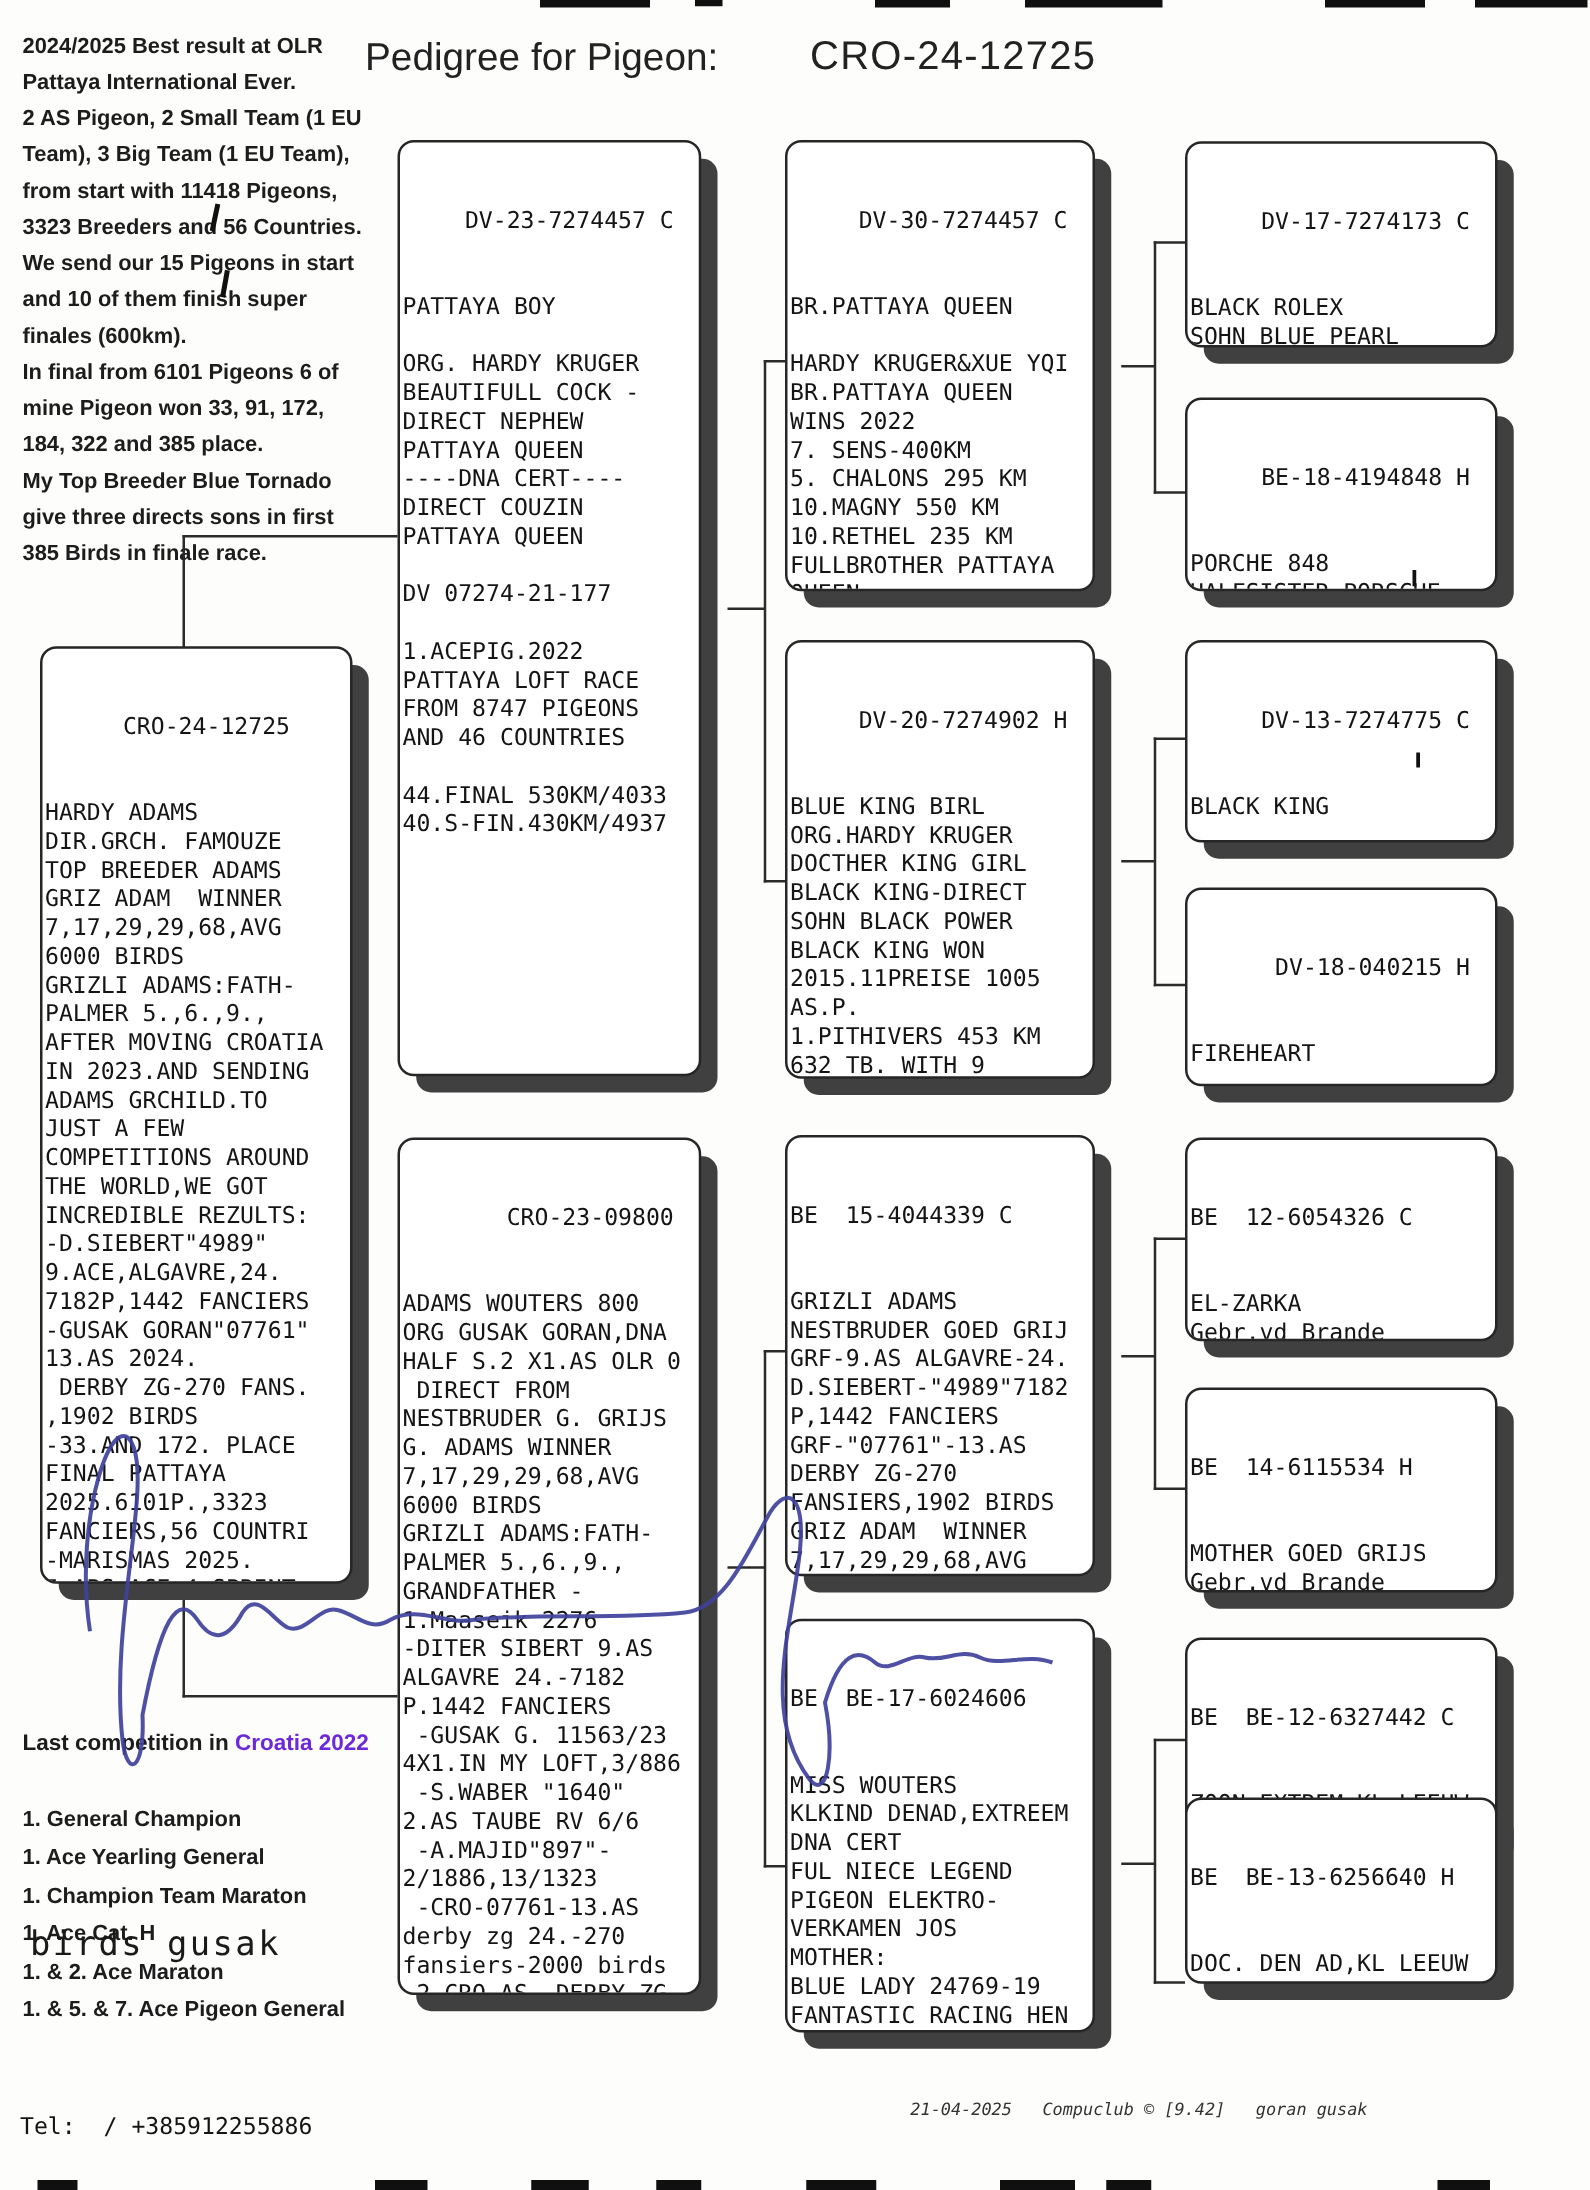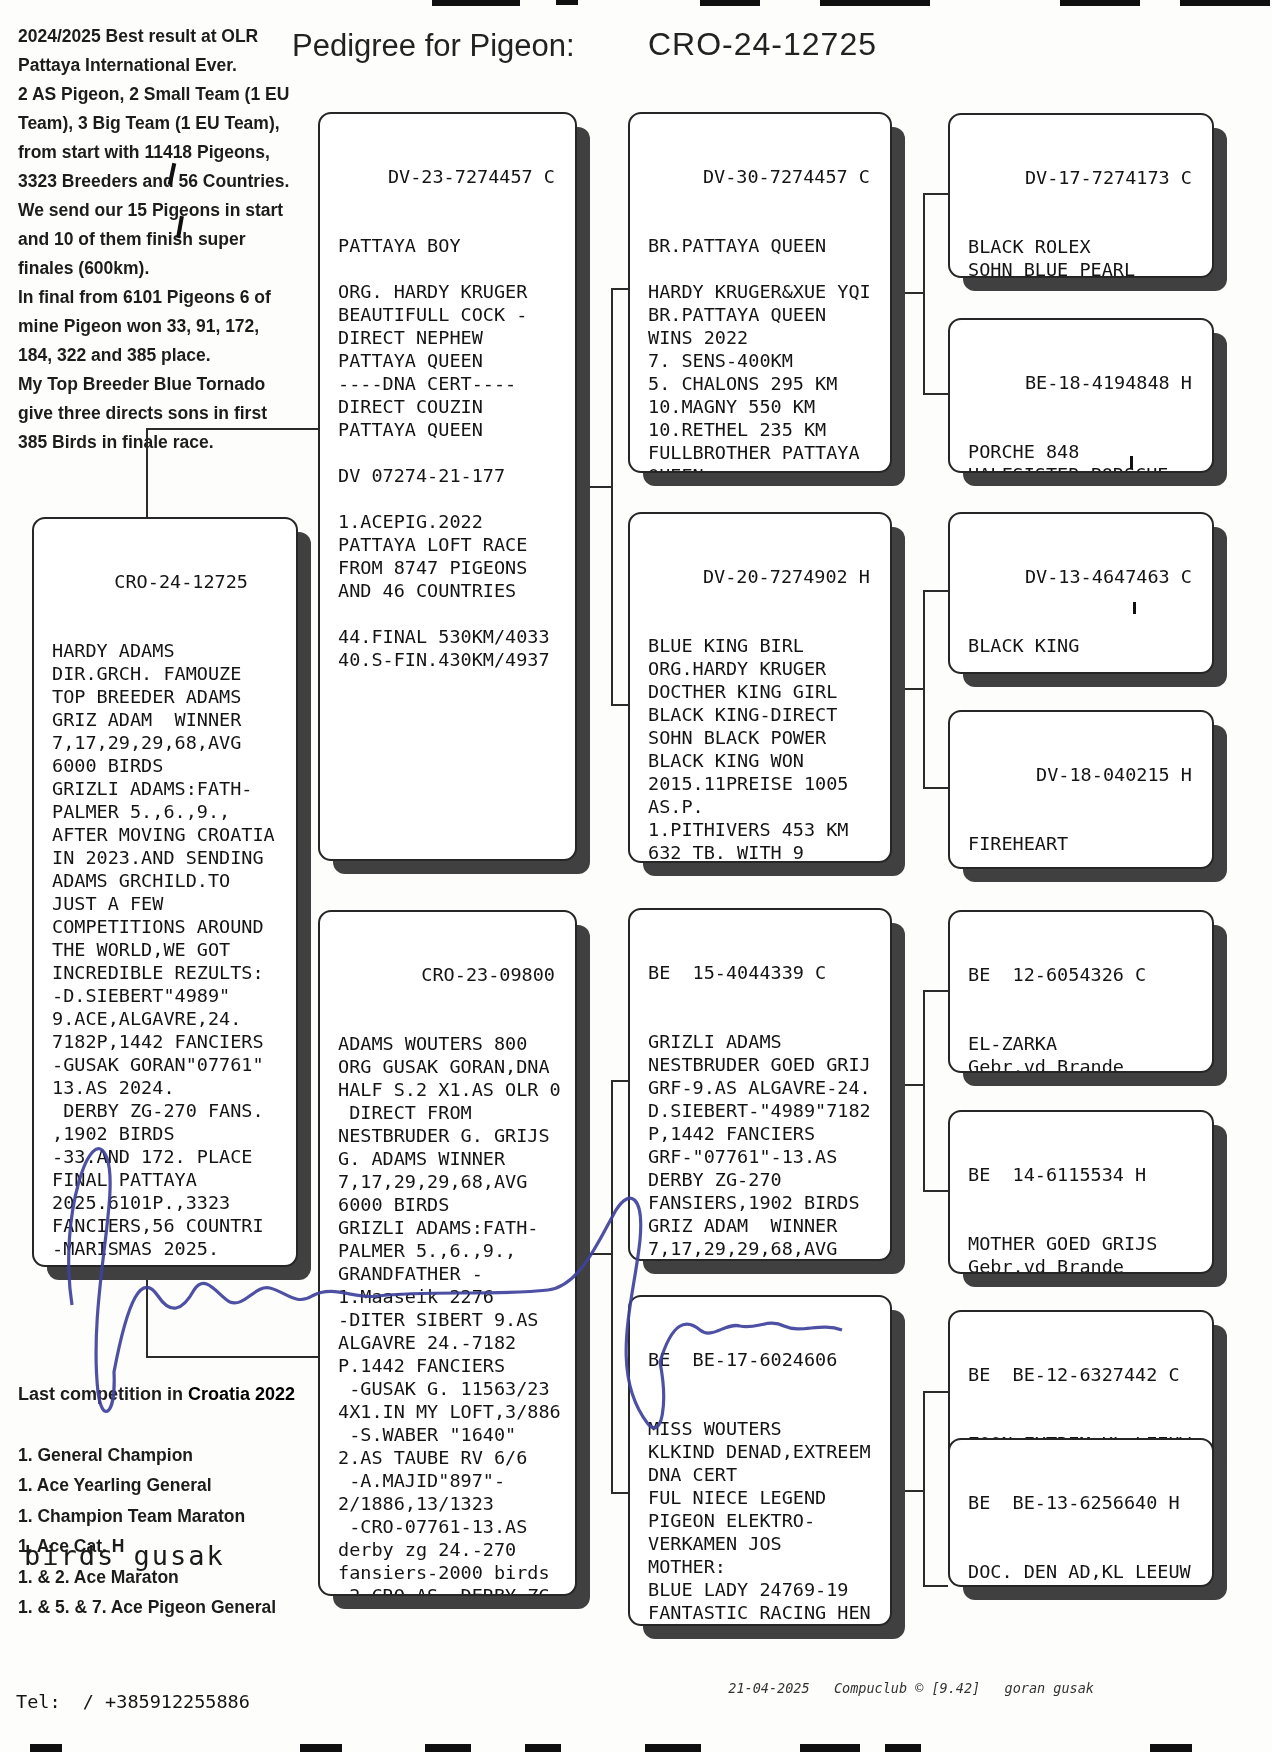--- a/index.html
+++ b/index.html
@@ -7,21 +7,21 @@
         font-family:"DejaVu Sans Mono",monospace;color:#141414;}
   
   .bold-sans{font-family:"Liberation Sans","DejaVu Sans",sans-serif;font-weight:bold;color:#1c1c1c;}
   .intro{position:absolute;left:18px;top:22px;width:278px;font-size:17.5px;line-height:29px;white-space:pre-line;}
   .title-label{position:absolute;left:292px;top:28px;font-family:"Liberation Sans",sans-serif;
         font-size:31px;color:#222;}
   .title-ring{position:absolute;left:648px;top:26px;font-family:"Liberation Sans",sans-serif;
         font-size:32px;color:#222;letter-spacing:1px;}
   
   .pbox{position:absolute;background:#fff;border:2px solid #262626;border-radius:13px;
-        box-shadow:14px 14px 0 -1px #404040;padding:5px 6px 5px 18px;font-size:18.5px;line-height:23px;
+        box-shadow:14px 14px 0 -1px #404040;padding:5px 6px 5px 2px;font-size:18.5px;line-height:23px;
         white-space:pre;overflow:hidden;z-index:2;}
   .pbox-id{white-space:pre;}
   .id-right{text-align:right;padding-right:14px;}
   .id-right-wide{text-align:right;padding-right:42px;}
   .pbox-body{white-space:pre;}
   
   .line{position:absolute;background:#2b2b2b;z-index:1;}
   .h{height:2px}.v{width:2px}
   
   .results{position:absolute;left:18px;top:1348px;font-size:17.5px;line-height:30.5px;white-space:pre-line;}
@@ -260,21 +260,21 @@
   <div class="pbox" style="left:948px;top:318px;width:238px;height:141px">
     <div class="pbox-id id-right">BE-18-4194848 H</div>
     <div class="pbox-body">PORCHE 848
 HALFSISTER PORSCHE
 PIPA ELITE CENTAR
 DIRECT MOTHER
 PATTAYA QUEEN</div>
   </div>
 
   <div class="pbox" style="left:948px;top:512px;width:238px;height:148px">
-    <div class="pbox-id id-right">DV-13-4647463 C</div>
+    <div class="pbox-id id-right">DV-13-7274775 C</div>
     <div class="pbox-body">BLACK KING
 
 HARDY KRUGER
 BLACK KING-DIRECT
 SOHN BLACK POWER</div>
   </div>
 
   <div class="pbox" style="left:948px;top:710px;width:238px;height:145px">
     <div class="pbox-id id-right">DV-18-040215 H</div>
     <div class="pbox-body">FIREHEART
@@ -323,21 +323,21 @@
   <svg class="signature-svg" width="1272" height="1752" viewBox="0 0 1272 1752">
     <path d="M 72 1305 C 58 1215, 92 1118, 107 1158 C 120 1195, 88 1300, 98 1392 C 102 1424, 116 1416, 114 1372
              C 128 1298, 142 1272, 158 1296 C 170 1314, 182 1312, 194 1290 C 206 1272, 218 1296, 230 1302
              C 244 1308, 256 1284, 270 1288 C 286 1292, 296 1306, 312 1296 C 334 1284, 356 1300, 378 1296
              C 430 1290, 490 1296, 548 1290 C 580 1286, 598 1242, 616 1210 C 630 1188, 644 1196, 640 1240
              C 634 1300, 608 1372, 648 1424 C 662 1440, 668 1404, 660 1362 C 672 1322, 686 1318, 700 1330
              C 712 1340, 726 1322, 740 1326 C 756 1330, 768 1318, 784 1326 C 802 1334, 820 1322, 842 1330" fill="none" stroke="#3f419c" stroke-width="3.2" opacity="0.92"></path>
   </svg>
 
   <div class="results bold-sans">
-    <div class="results-heading"><span>Last competition in </span><span style="color:#000000">Croatia 2022</span></div>
+    <div class="results-heading"><span>Last competition in </span><span style="color:#6d28d9">Croatia 2022</span></div>
     <div>1. General Champion
 1. Ace Yearling General
 1. Champion Team Maraton
 1. Ace Cat. H
 1. &amp; 2. Ace Maraton
 1. &amp; 5. &amp; 7. Ace Pigeon General</div>
   </div>
 
   <div class="sig-name">birds gusak</div>
 

